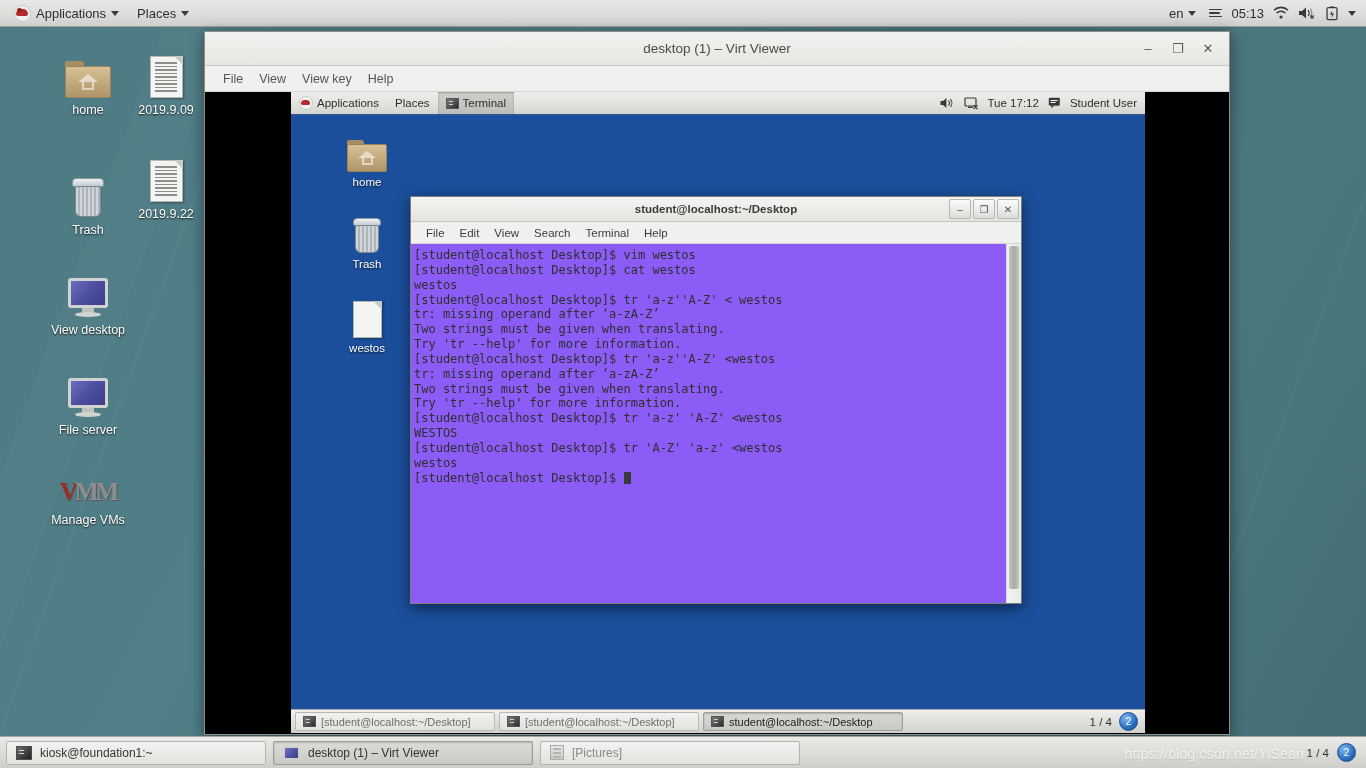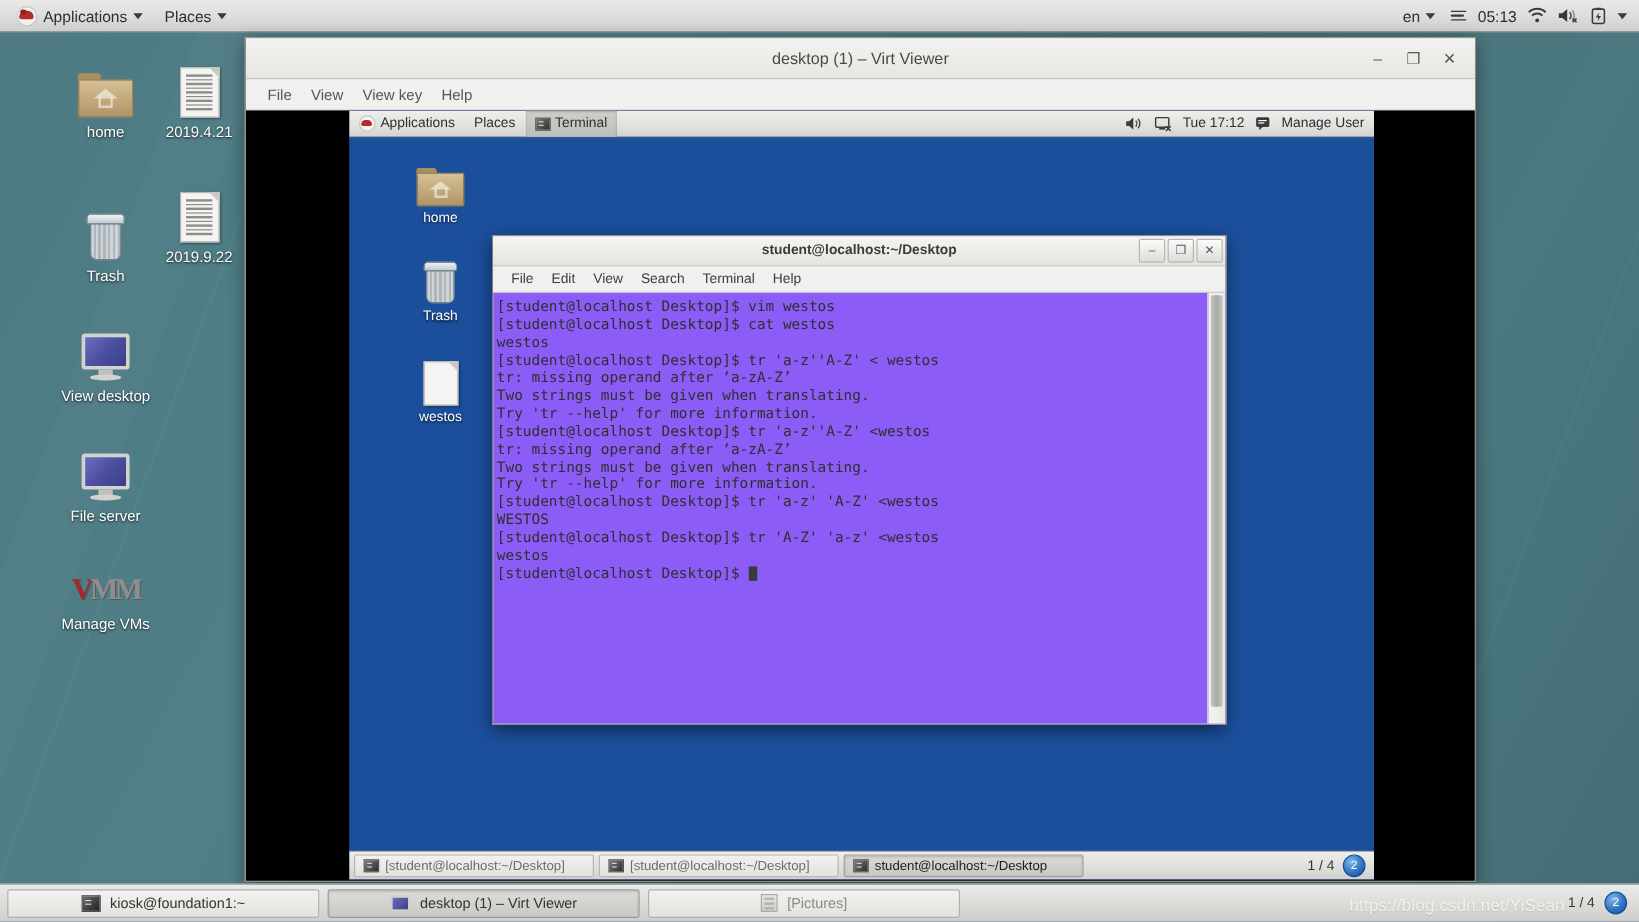--- a/index.html
+++ b/index.html
@@ -154,21 +154,21 @@
 
   
   #host-taskbar {
     position:absolute; left:0; bottom:0; width:1366px; height: 32px;
     background: linear-gradient(180deg,#eaeae8 0%, #dededb 45%, #cdcdca 100%);
     border-top: 1px solid #a2a29f;
     display:flex; align-items:center; gap: 7px; padding: 0 6px; box-sizing:border-box;
     font-size: 12px; color: #343432;
   }
   .htb-item { display:flex; align-items:center; gap:8px; height: 24px; padding: 0 9px; width: 260px; box-sizing:border-box;
-              border:1px solid #b2b2af; border-radius:2px; background:linear-gradient(180deg,#f2f2f0,#e2e2df); cursor:default; white-space:nowrap; overflow:hidden;justify-content:center; }
+              border:1px solid #b2b2af; border-radius:2px; background:linear-gradient(180deg,#f2f2f0,#e2e2df); cursor:default; white-space:nowrap; overflow:hidden; }
   .htb-item.active { background:linear-gradient(180deg,#dcdcd9,#c9c9c6); border-color:#9a9a97; box-shadow: inset 0 1px 2px rgba(0,0,0,0.18); }
   .htb-item.dim { color:#8a8a87; }
   .htb-right { margin-left:auto; display:flex; align-items:center; gap:8px; padding-right:4px; }
   .htb-term-ic { width:16px;height:14px; background:linear-gradient(135deg,#6e6e6e,#1d1d1d); border:1px solid #4c4c4c; box-sizing:border-box; position:relative; flex:none; }
   .htb-term-ic::after{content:"";position:absolute;left:2px;top:3px;width:5px;height:1px;background:#d8d8d8;box-shadow:0 3px 0 #d8d8d8;}
   .htb-mon-ic { width:17px;height:14px; background:linear-gradient(135deg,#6b6fc0,#3b3e85); border:2px solid #cfcfcd; box-sizing:border-box; border-radius:2px; flex:none; }
   .htb-pic-ic { width:14px;height:15px; background:linear-gradient(180deg,#e6e6e3,#cccccA); border:1px solid #aaa; box-sizing:border-box; flex:none; position:relative; }
   .htb-pic-ic::after{content:"";position:absolute;left:2px;top:2px;right:2px;height:2px;background:#b4b4b1;box-shadow:0 4px 0 #b4b4b1,0 8px 0 #b4b4b1;}
 
   
@@ -252,21 +252,21 @@
             <i></i>
             <i></i>
             <i></i>
             <i></i>
             <i></i>
             <i></i>
             <i></i>
           </div>
         </div>
     </div>
-    <span class="lbl">2019.4.21</span>
+    <span class="lbl">2019.9.09</span>
   </div>
 
   <div class="desk-icon" style="left:40px; top:168px;">
     <div class="glyph">
       <div class="ic-trash">
           <div class="lid"></div>
           <div class="can"></div>
         </div>
     </div>
     <span class="lbl">Trash</span>
@@ -369,21 +369,21 @@
               <rect x="4" y="9.6" width="5" height="1.4" fill="#3a3a3a"></rect>
               <path d="M9.6 8.2 l4 4 M13.6 8.2 l-4 4" stroke="#3a3a3a" stroke-width="1.2"></path>
             </svg>
             <span>Tue 17:12</span>
             <svg width="13" height="12" viewBox="0 0 13 12">
               <rect x="0.8" y="0.8" width="11" height="8" rx="1.4" fill="#3a3a3a"></rect>
               <path d="M3.4 8.6 l0 3 l3 -3 z" fill="#3a3a3a"></path>
               <rect x="2.6" y="3" width="7" height="1" fill="#ffffff"></rect>
               <rect x="2.6" y="5" width="5" height="1" fill="#ffffff"></rect>
             </svg>
-            <span>Manage User</span>
+            <span>Student User</span>
           </div>
         </div>
 
         <div id="vm-desktop-area">
 
           <div class="vm-desk-icon" style="left:38px; top:12px;">
             <div class="glyph">
               <div class="ic-folder" style="width:40px;height:32px;">
                 <div class="tab" style="width:17px;height:6px;"></div>
                 <div class="body" style="width:40px;height:28px;top:4px;"></div>

